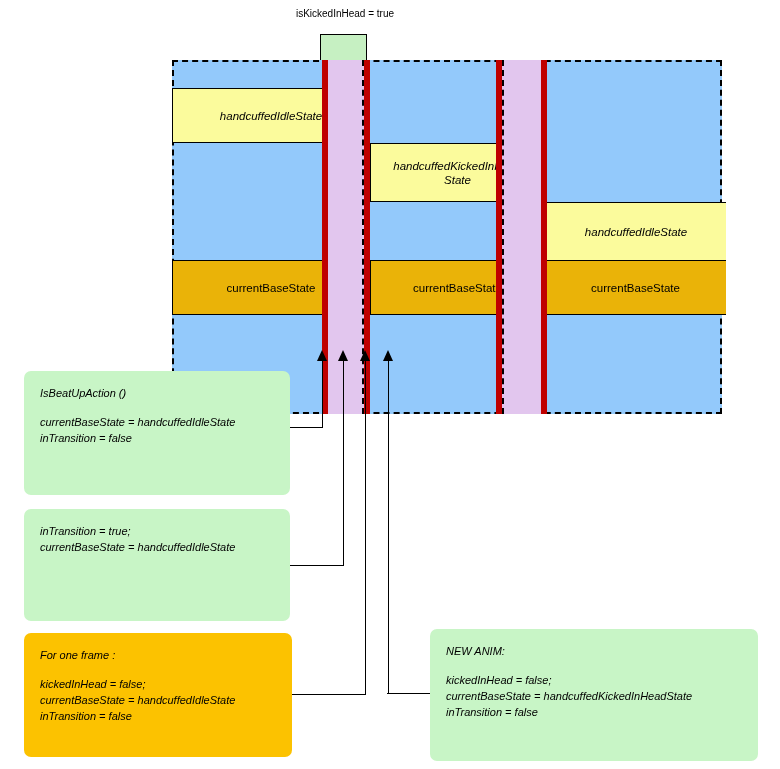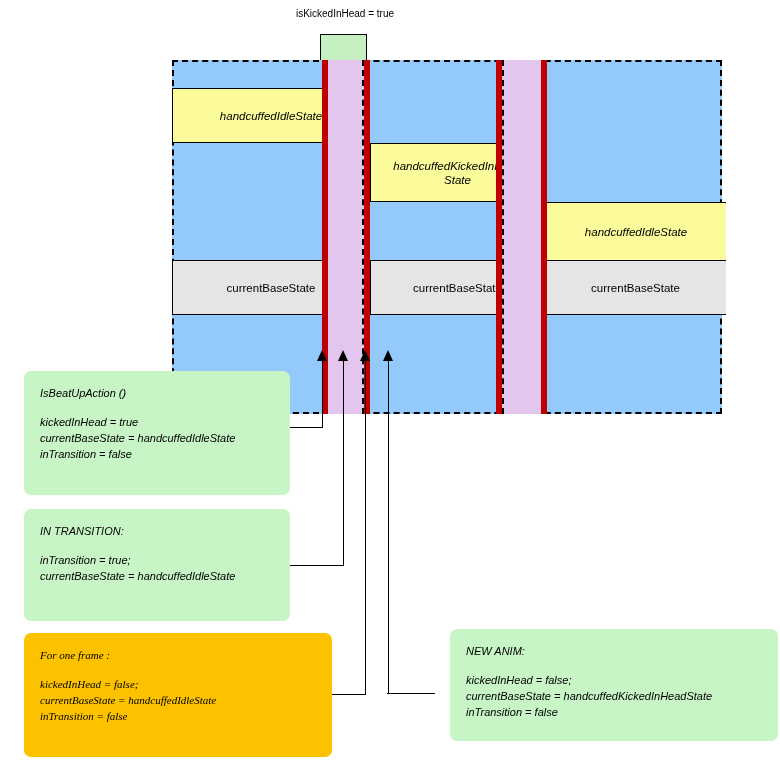--- a/index.html
+++ b/index.html
@@ -23,21 +23,21 @@
     border-top:1.6px solid #000;
     border-bottom:1.6px solid #000;
     display:flex;align-items:center;justify-content:center;
     text-align:center;
     font-style:italic;
     font-size:11.5px;
     line-height:14px;
     box-sizing:border-box;
   }
   .band.yellow{background:#fbfb9c;}
-  .band.orange{background:#e5e5e5;text-align:center;}
+  .band.orange{background:#eab308;text-align:center;}
   .band.orange{font-style:normal;}
   .band.sidewall{border-left:1.6px solid #000;border-right:1.6px solid #000;}
 
   
   .tgroup{position:absolute;top:-2px;bottom:-2px;}
   .tbar{position:absolute;top:0;bottom:0;width:6px;background:#bf0000;}
   .tfill{position:absolute;top:0;bottom:0;background:#e2c6ee;}
   .tdash{position:absolute;top:0;bottom:0;width:0;border-left:2px dashed #000;}
 
   
@@ -58,22 +58,22 @@
     font-style:italic;
     line-height:16px;
   }
   .callout.green{background:#c8f5c6;}
   .callout.amber{background:#fcc200;}
   .callout .head{display:block;margin-bottom:13px;}
   .callout .ln{display:block;white-space:nowrap;}
 
   #box-beatup{left:24px; top:371px; width:266px; height:124px;}
   #box-intrans{left:24px; top:509px; width:266px; height:112px;}
-  #box-oneframe{left:24px; top:633px; width:308px; height:124px;font-family:Liberation Serif, serif;}
-  #box-newanim{left:450px; top:629px; width:328px; height:112px;}
+  #box-oneframe{left:24px; top:633px; width:268px; height:124px;}
+  #box-newanim{left:430px; top:629px; width:328px; height:132px;}
 
   
   .ln-h{position:absolute;height:0;border-top:1.4px solid #000;}
   .ln-v{position:absolute;width:0;border-left:1.4px solid #000;}
   .arrowhead{
     position:absolute;width:0;height:0;
     border-left:5px solid transparent;
     border-right:5px solid transparent;
     border-bottom:11px solid #000;
   }
@@ -136,27 +136,25 @@
 <div class="arrowhead abs" style="left:383px; top:350px;"></div>
 <div class="ln-v abs" style="left:387.5px; top:360px; height:333px;"></div>
 
 <div class="ln-h abs" style="left:290px; top:427px; width:33px;"></div>
 <div class="ln-h abs" style="left:290px; top:565px; width:54px;"></div>
 <div class="ln-h abs" style="left:292px; top:694px; width:74px;"></div>
 <div class="ln-h abs" style="left:387px; top:693px; width:48px;"></div>
 
 <div class="callout green abs" id="box-beatup">
   <span class="head">IsBeatUpAction ()</span>
-  <span class="ln">kickedInHead = true</span>
   <span class="ln">currentBaseState = handcuffedIdleState</span>
   <span class="ln">inTransition = false</span>
 </div>
 
 <div class="callout green abs" id="box-intrans">
-  <span class="head">IN TRANSITION:</span>
   <span class="ln">inTransition = true;</span>
   <span class="ln">currentBaseState = handcuffedIdleState</span>
 </div>
 
 <div class="callout amber abs" id="box-oneframe">
   <span class="head">For one frame :</span>
   <span class="ln">kickedInHead = false;</span>
   <span class="ln">currentBaseState = handcuffedIdleState</span>
   <span class="ln">inTransition = false</span>
 </div>

